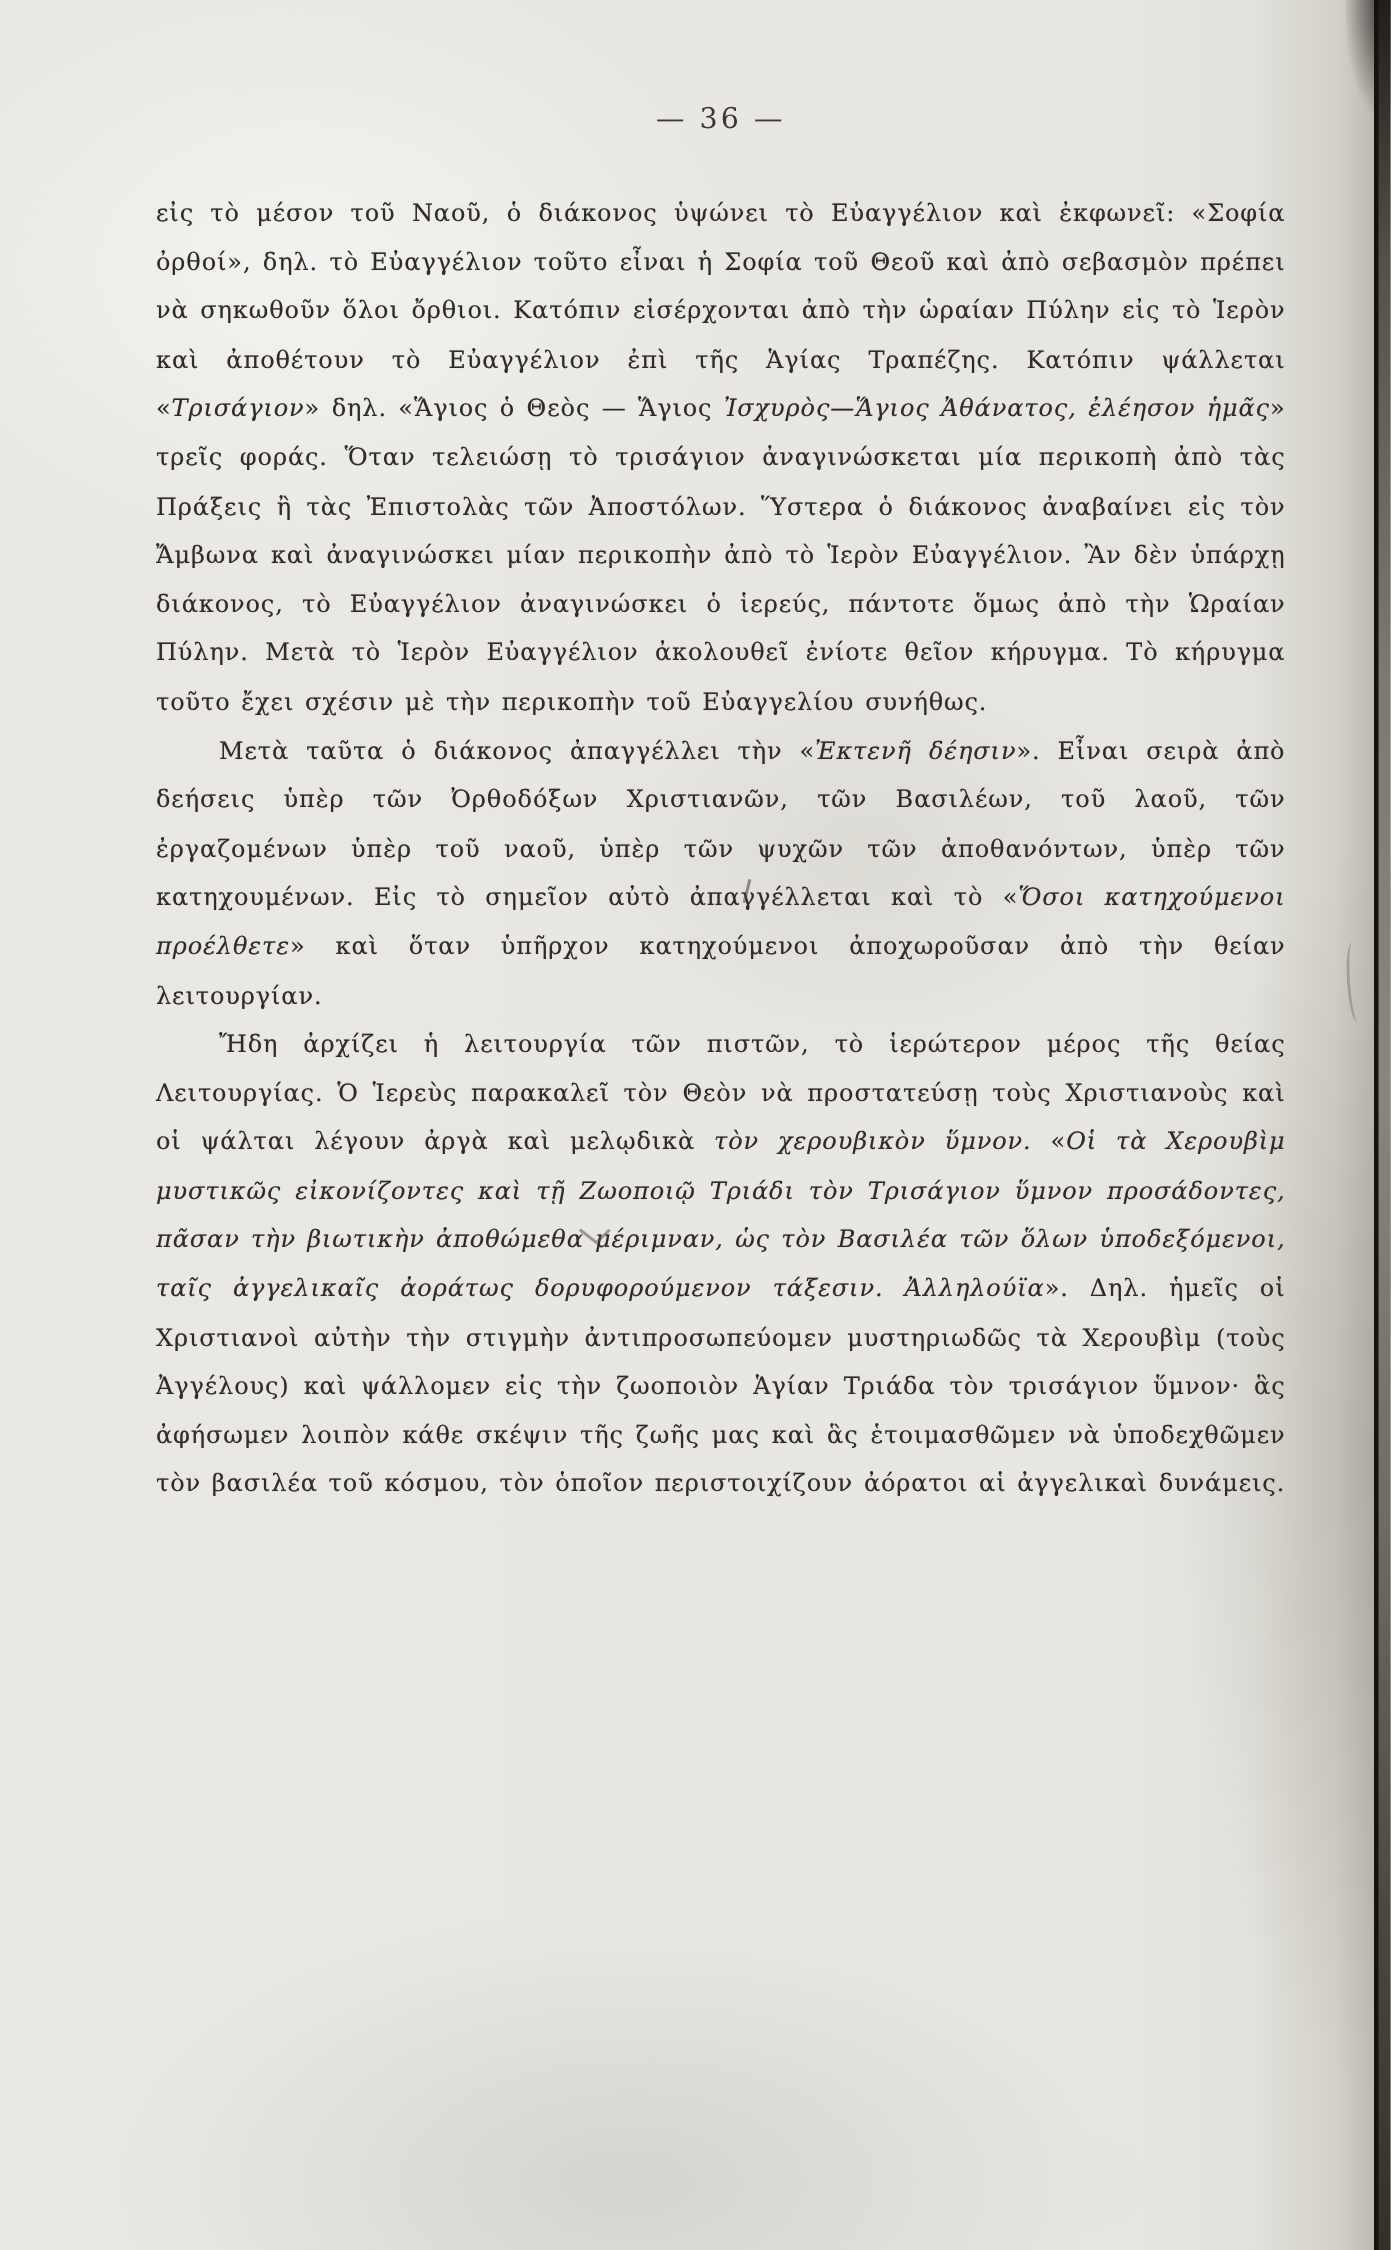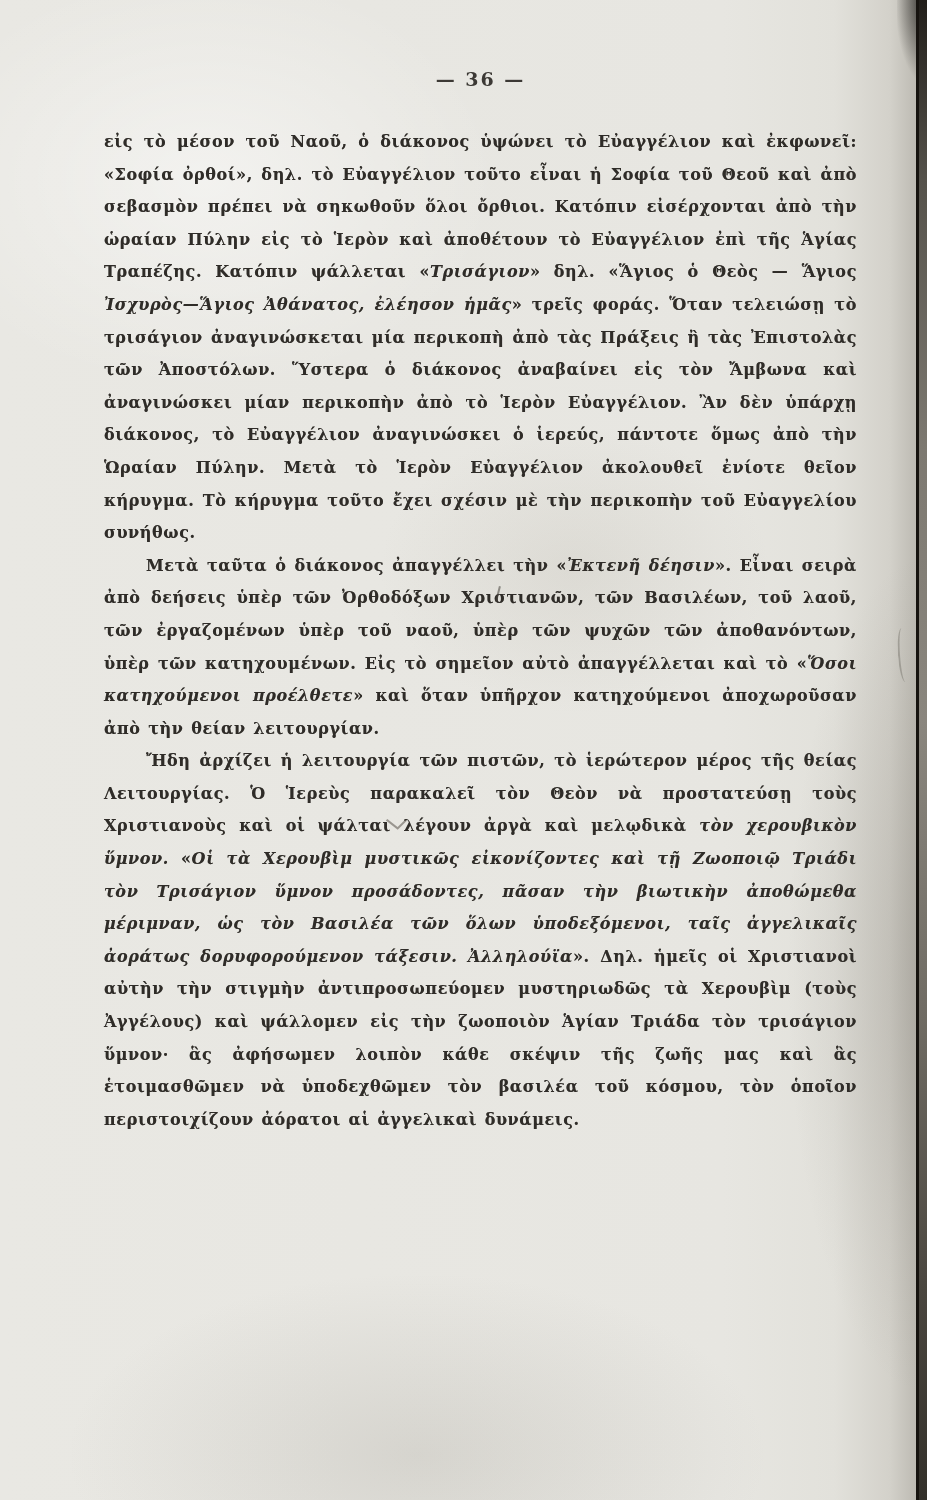--- a/index.html
+++ b/index.html
@@ -16,21 +16,20 @@
   }
   .paper {
     position: absolute;
     inset: 0;
     background:
       radial-gradient(ellipse 420px 300px at 22% 12%, rgba(255,255,255,0.45), rgba(255,255,255,0) 70%),
       radial-gradient(ellipse 300px 220px at 62% 38%, rgba(175,170,158,0.20), rgba(175,170,158,0) 65%),
       radial-gradient(ellipse 500px 260px at 45% 97%, rgba(150,146,136,0.22), rgba(150,146,136,0) 70%),
       radial-gradient(ellipse 200px 600px at 100% 65%, rgba(120,115,106,0.25), rgba(120,115,106,0) 70%),
       linear-gradient(90deg, #e9e8e3 0%, #e7e6e1 78%, #e2e1db 90%, #d3d1ca 96%, #b4b1a9 100%);
-    font-weight: bold;
   }
   .page-number {
     position: absolute;
     top: 68px;
     left: 104px;
     width: 753px;
     text-align: center;
     font-size: 19px;
     letter-spacing: 2px;
     color: #3c3935;

